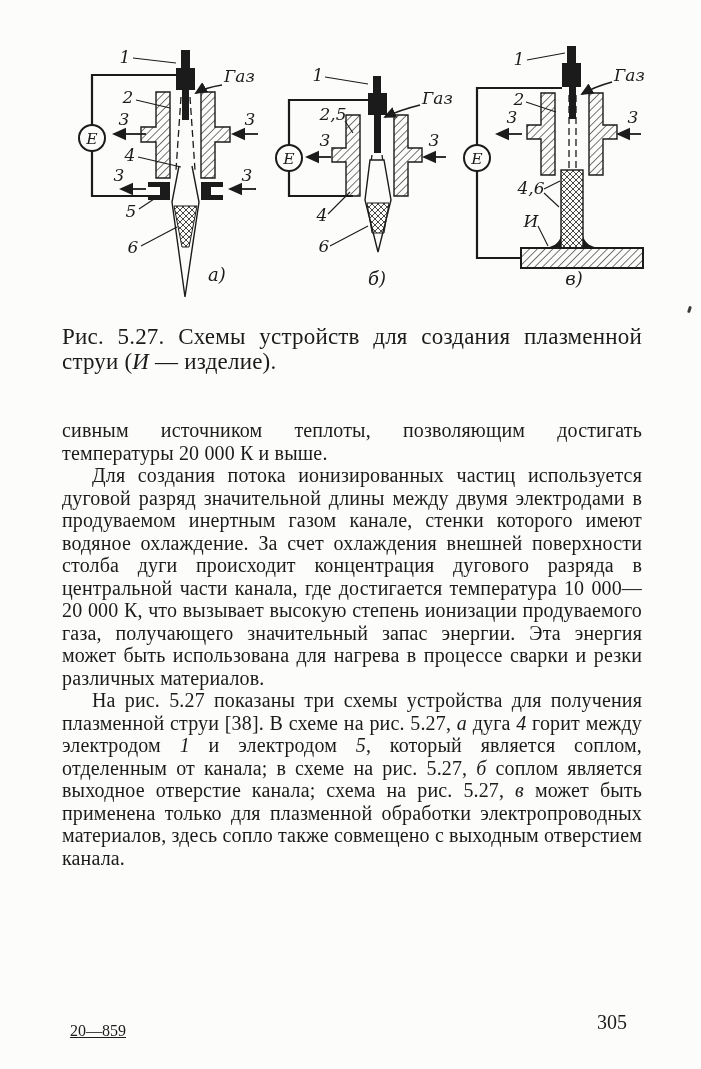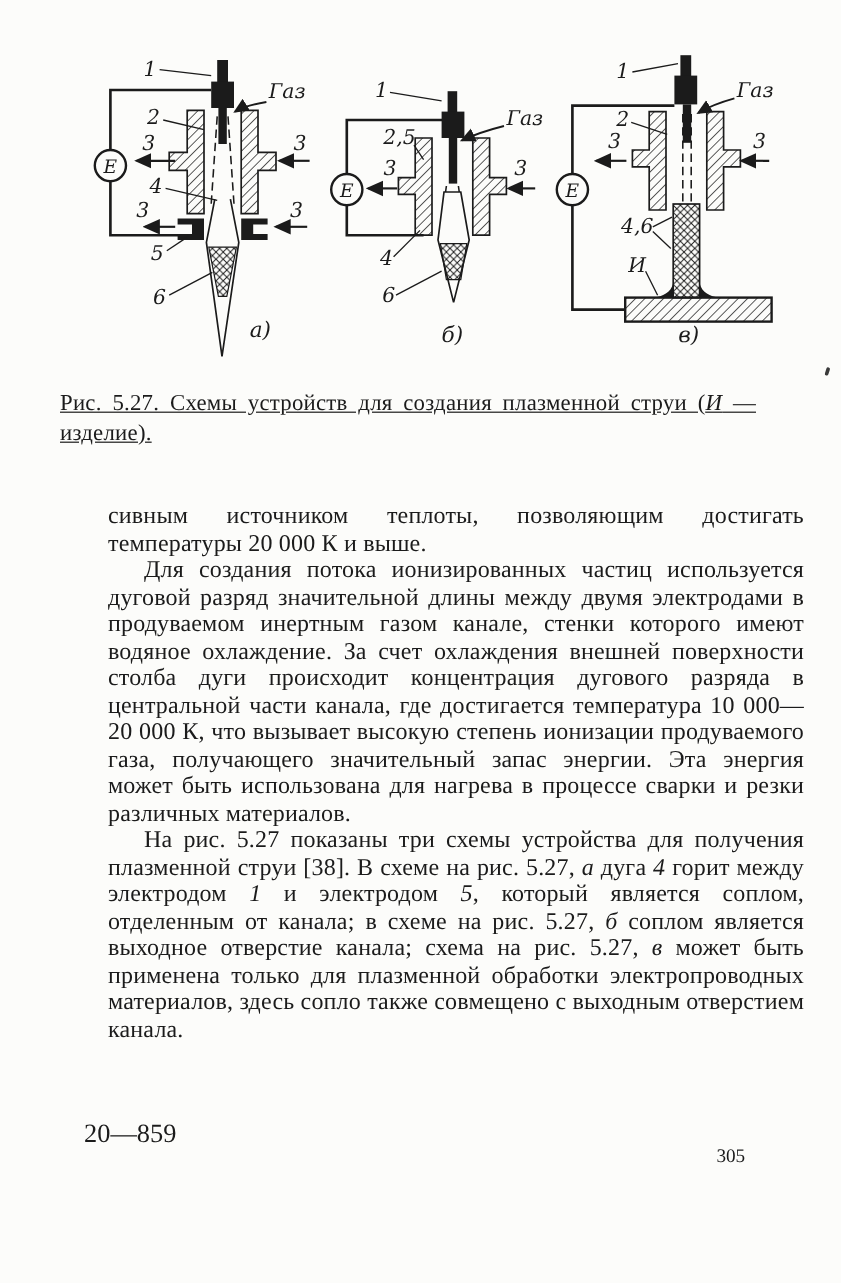--- a/index.html
+++ b/index.html
@@ -2,29 +2,29 @@
 <html><head>
 <meta charset="utf-8">
 <style>
   html,body{margin:0;padding:0;background:#e8e8e8;}
   .page{position:relative;width:701px;height:1069px;background:#fcfcfa;color:#1b1b1b;
         font-family:"Liberation Serif", serif;overflow:hidden;margin:0 auto;}
   .figure-svg{position:absolute;left:0;top:0;}
   .lbl{font-family:"DejaVu Serif", serif;font-style:italic;font-size:17px;fill:#1b1b1b;}
   .lbl-sm{font-family:"DejaVu Serif", serif;font-style:italic;font-size:15.5px;fill:#1b1b1b;}
   .sub{font-family:"DejaVu Serif", serif;font-style:italic;font-size:18px;fill:#1b1b1b;}
-  .caption{position:absolute;left:50px;top:324px;width:580px;margin:0;
-           font-size:19px;line-height:25px;text-align:justify;letter-spacing:0.2px;text-decoration:underline;}
+  .caption{position:absolute;left:62px;top:324px;width:580px;margin:0;
+           font-size:23px;line-height:25px;text-align:justify;letter-spacing:0.2px;}
   .bodytext{position:absolute;left:62px;top:419px;width:580px;
-            font-size:20px;line-height:22.5px;text-align:justify;letter-spacing:0.15px;margin-left:28px;}
+            font-size:20px;line-height:22.5px;text-align:justify;letter-spacing:0.15px;}
   .bodytext p{margin:0;}
   .bodytext p.indent{text-indent:30px;}
   i{font-style:italic;}
-  .footer-left{position:absolute;left:70px;top:932px;font-size:22px;}
-  .footer-right{position:absolute;left:597px;top:955px;font-size:16px;}
+  .footer-left{position:absolute;left:70px;top:1022px;font-size:16px;text-decoration:underline;}
+  .footer-right{position:absolute;left:597px;top:1011px;font-size:20px;}
   .speck{position:absolute;left:688px;top:306px;width:3px;height:7px;background:#3a3a3a;
          border-radius:2px;transform:rotate(18deg);}
 </style>
 </head>
 <body>
 
 <div class="page">
 
   <svg class="figure-svg" width="701" height="318" viewBox="0 0 701 318">
     <defs>

